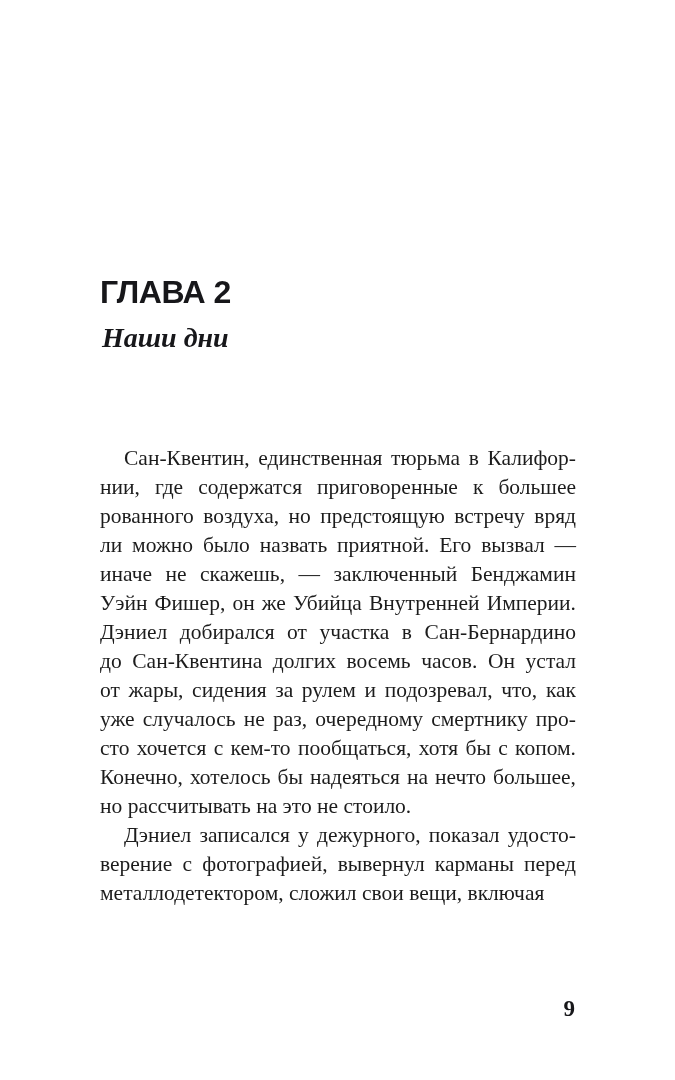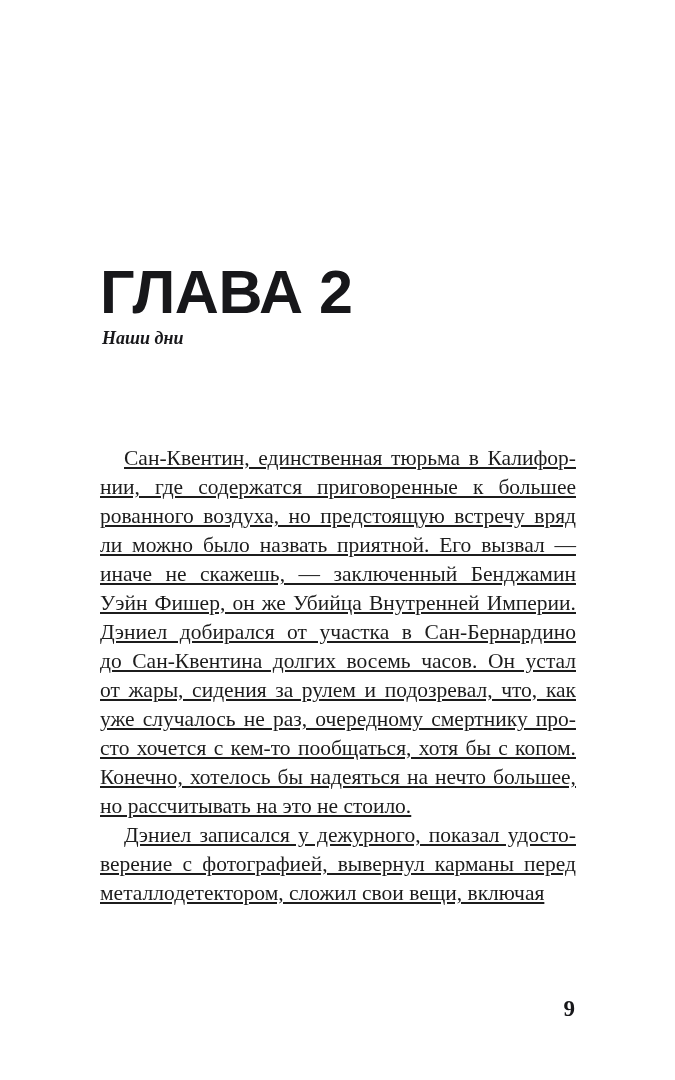--- a/index.html
+++ b/index.html
@@ -24,33 +24,33 @@
   .chapter-head {
     position: absolute;
     left: 100px;
     top: 268px;
     width: 480px;
   }
 
   .chapter-title {
     font-family: "Liberation Sans", "DejaVu Sans", sans-serif;
     font-weight: bold;
-    font-size: 61px;
+    font-size: 32px;
     line-height: 48px;
     letter-spacing: -0.5px;
     color: #17171a;
     margin: 0;
     white-space: nowrap;
   }
 
   .chapter-subtitle {
     font-family: "Liberation Serif", "DejaVu Serif", serif;
     font-weight: bold;
     font-style: italic;
-    font-size: 18px;
+    font-size: 28px;
     line-height: 26px;
     color: #17171a;
     margin: 9px 0 0 2px;
     white-space: nowrap;
   }
 
   
   .body-text {
     position: absolute;
     left: 100px;
@@ -67,21 +67,20 @@
     color: #1c1c1c;
     hyphens: none;
   }
 
   
   .line {
     display: block;
     text-align: justify;
     text-align-last: justify;
     white-space: nowrap;
-    text-decoration: underline;
   }
   .line.last {
     text-align-last: left;
   }
   .line.indent::before {
     content: "";
     display: inline-block;
     width: 24px;
   }
 

